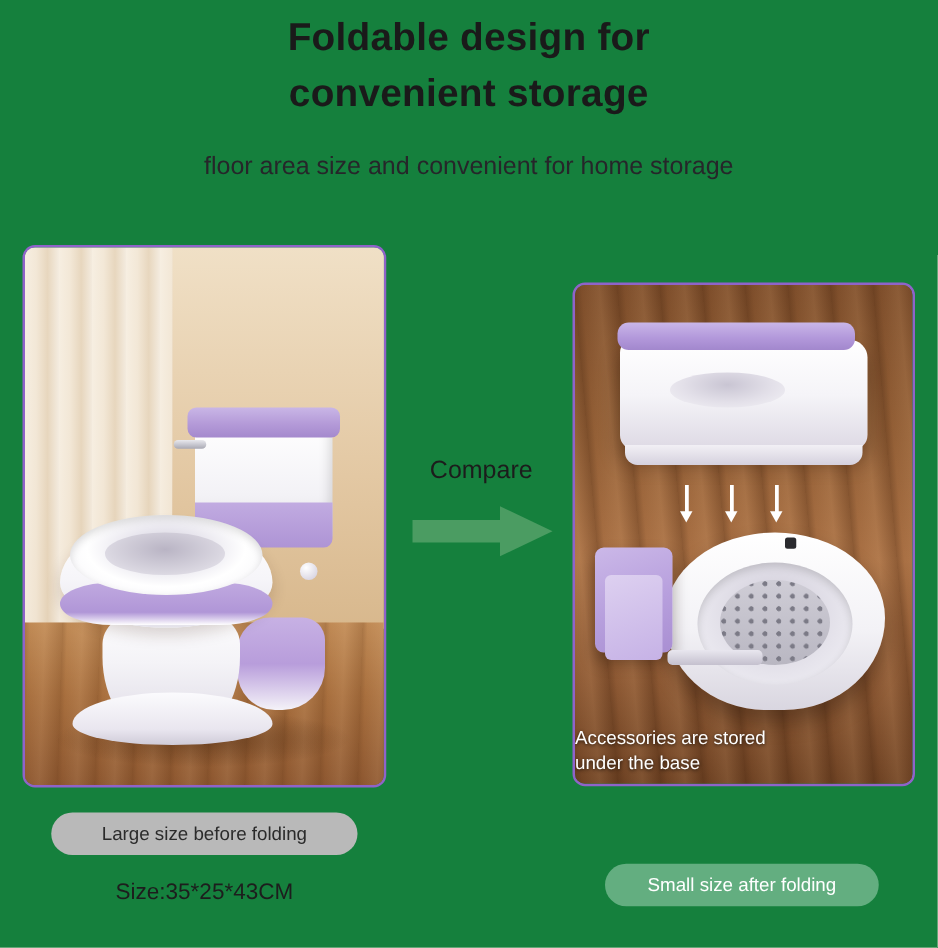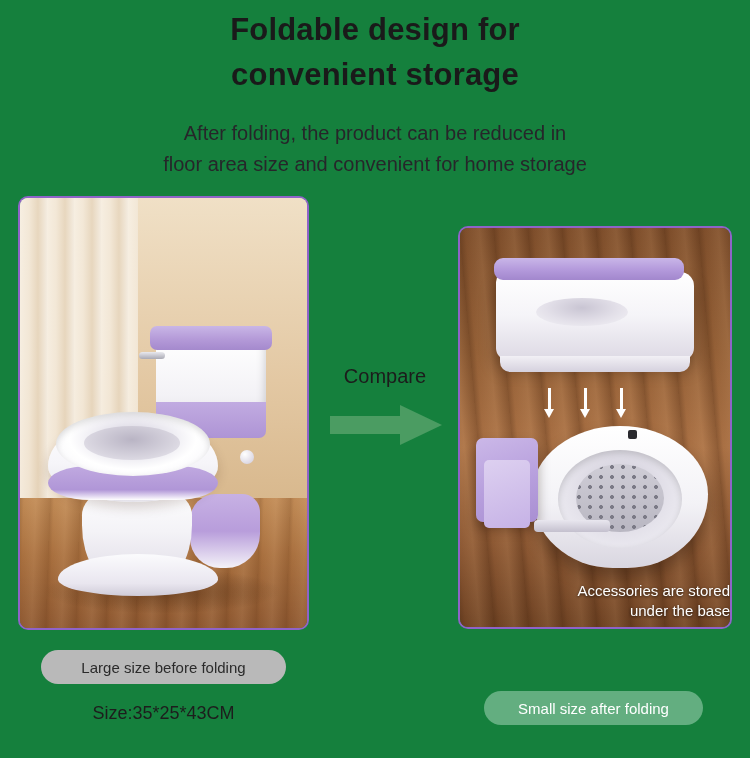--- a/index.html
+++ b/index.html
@@ -246,21 +246,21 @@
   }
   .hinge {
     position: absolute; left: 58px; top: 96px; width: 76px; height: 12px;
     background: linear-gradient(180deg,#e9e7ef,#c4c0ce);
     border-radius: 4px;
   }
   .capR { position: absolute; left: 152px; top: 6px; width: 9px; height: 9px; background:#2a2a2e; border-radius:2px;}
   .caption-overlay {
     position: absolute;
     left: 0; right: 0; bottom: 6px;
-    text-align: right;
+    text-align: left;
     color: #ffffff;
     font-size: 15px;
     line-height: 1.35;
     text-shadow: 0 1px 3px rgba(0,0,0,.75);
   }
   .caption-overlay .c2 { display: block; }
   
   .compare-label {
     position: absolute;
     left: 318px;
@@ -331,21 +331,20 @@
 <body>
 
 <div class="page">
 
   <div class="headline">
     <span>Foldable design for</span>
     <span class="l2">convenient storage</span>
   </div>
 
   <div class="subline">
-    <span>After folding, the product can be reduced in</span>
     <span class="s2">floor area size and convenient for home storage</span>
   </div>
 
   <div class="panel panel-left">
     <div class="bgL">
       <div class="curtain"></div>
       <div class="wallwarm"></div>
       <div class="floor"></div>
       <div class="shadow"></div>
     </div>

